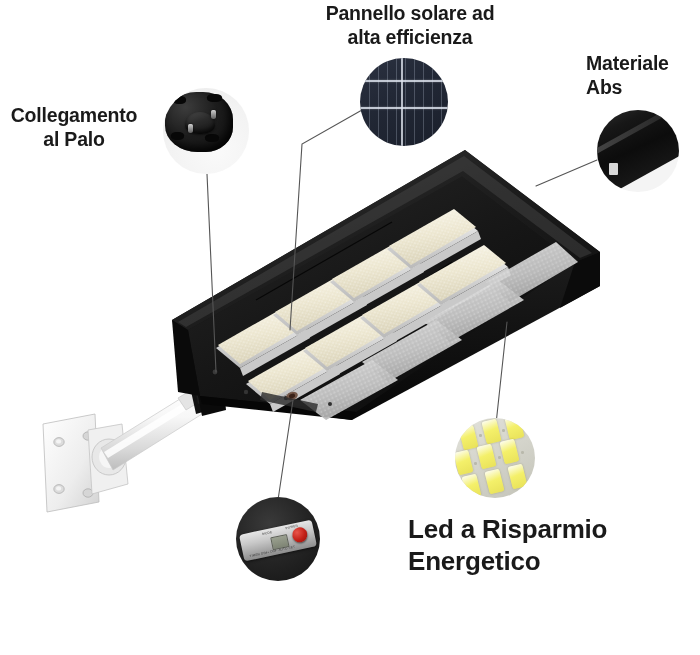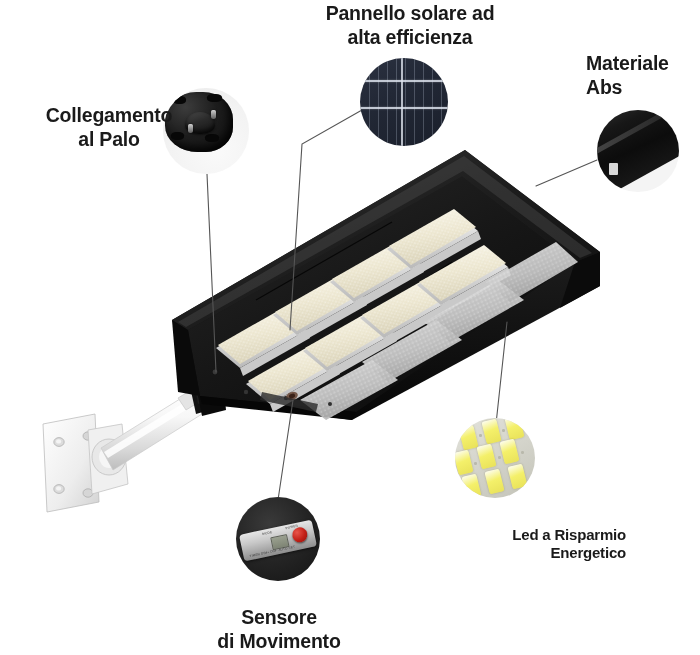--- a/index.html
+++ b/index.html
@@ -22,25 +22,25 @@
   
   .label {
     position: absolute;
     font-weight: bold;
     color: #1a1a1a;
     line-height: 1.22;
     letter-spacing: -0.2px;
     white-space: pre-line;
   }
 
-  #label-pole      { left: 0px;   top: 104px; width: 148px; text-align: center; font-size: 19.5px; padding-left: 35px; }
+  #label-pole      { left: 0px;   top: 104px; width: 148px; text-align: center; font-size: 19.5px; }
   #label-solar     { left: 300px; top: 2px;   width: 220px; text-align: center; font-size: 19.5px; }
   #label-abs       { left: 586px; top: 52px;  width: 114px; text-align: left; font-size: 19.5px; }
   #label-sensor    { left: 188px; top: 606px; width: 182px; text-align: center; font-size: 19.5px; }
-  #label-led       { left: 408px; top: 514px; width: 218px; text-align: right; font-size: 15px; margin-top: 12px; }
+  #label-led       { left: 408px; top: 514px; width: 218px; text-align: left; font-size: 26px; }
 
   
   #lines {
     position: absolute;
     left: 0; top: 0;
     width: 700px; height: 655px;
     pointer-events: none;
   }
 
   
@@ -454,18 +454,16 @@
     <div class="led-dot" style="left:43px; top:38px;"></div>
     <div class="led-dot" style="left:66px; top:33px;"></div>
   </div>
 
   <div class="label" id="label-pole">Collegamento
 al Palo</div>
   <div class="label" id="label-solar">Pannello solare ad
 alta efficienza</div>
   <div class="label" id="label-abs">Materiale
 Abs</div>
-  <div class="label" id="label-sensor">Sensore
-di Movimento</div>
   <div class="label" id="label-led">Led a Risparmio
 Energetico</div>
 
 </div>
 
 </body></html>

